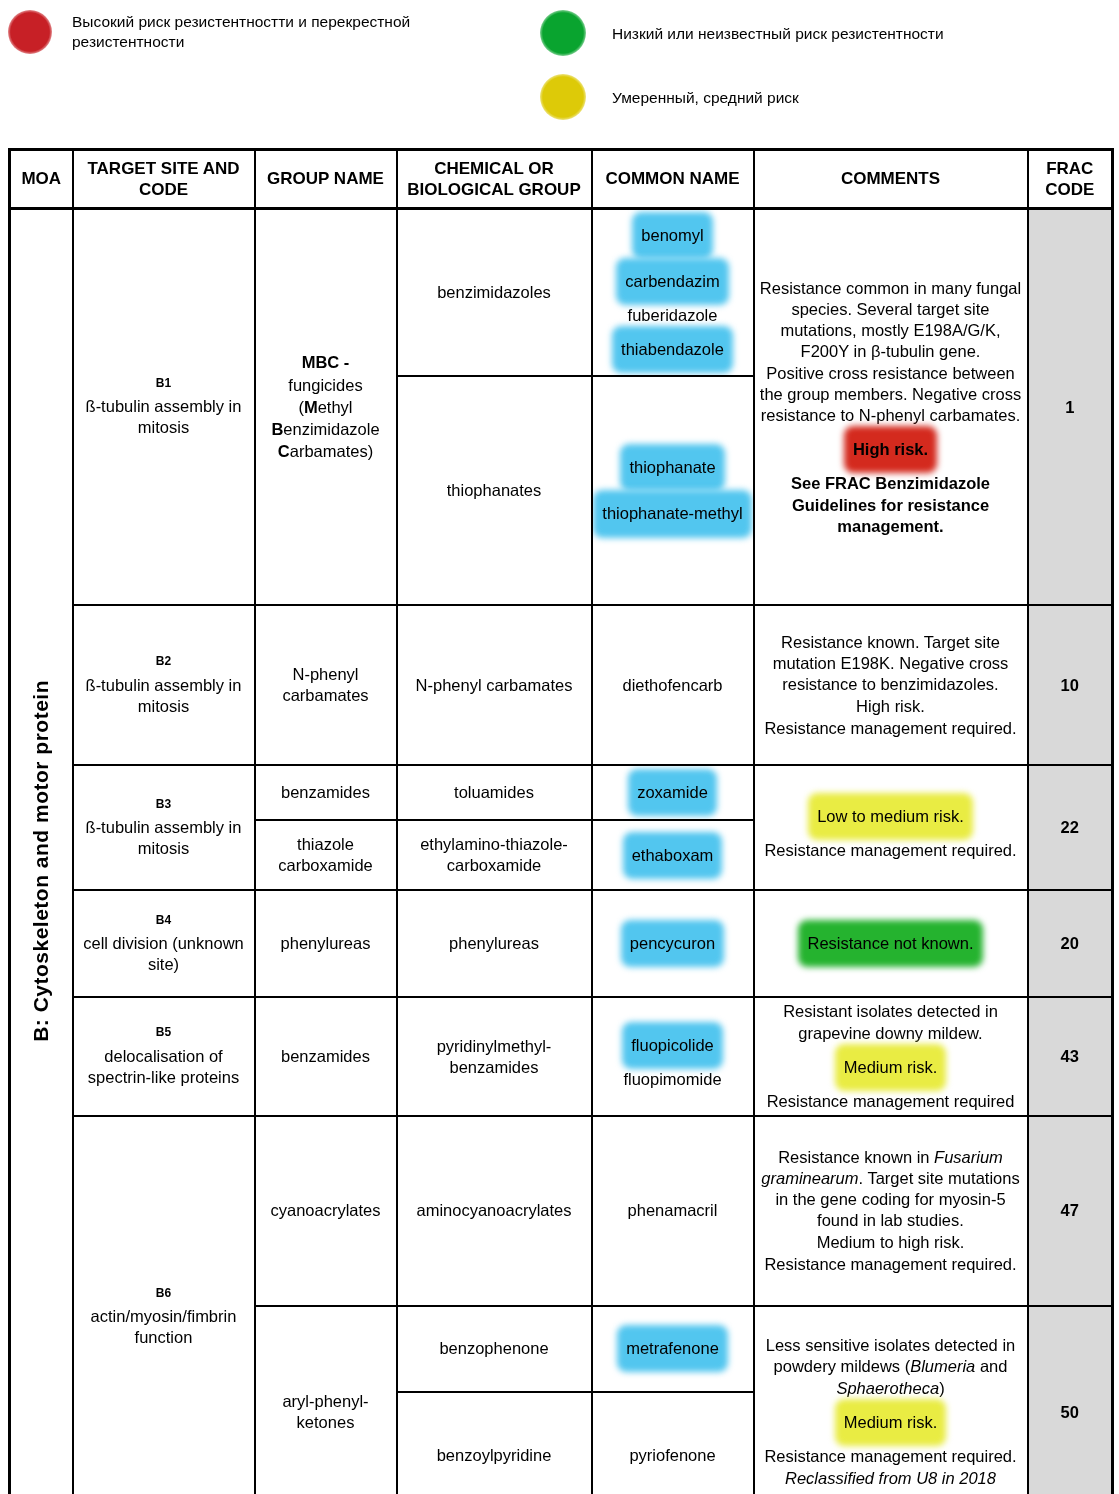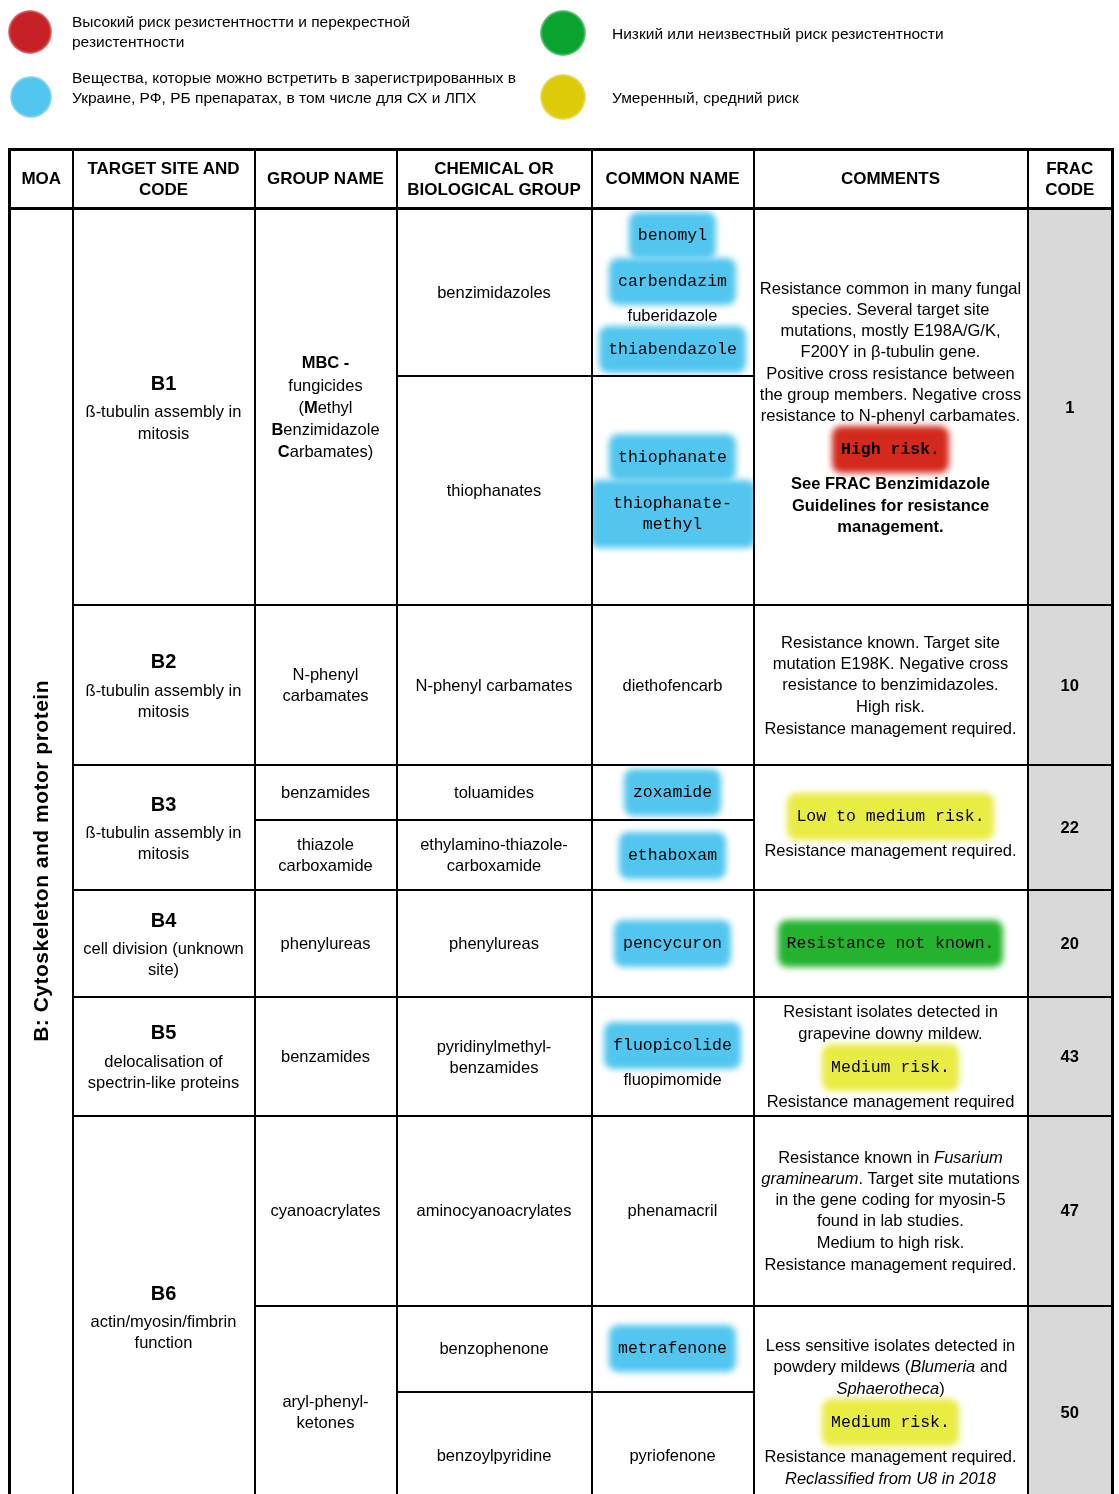--- a/index.html
+++ b/index.html
@@ -27,45 +27,41 @@
   
   table.frac{position:absolute;top:148px;left:8px;width:1103px;border-collapse:collapse;table-layout:fixed;}
   table.frac th,table.frac td{border:2px solid #000;text-align:center;vertical-align:middle;padding:2px 4px;overflow:hidden;}
   table.frac{border:3px solid #000;}
   table.frac thead th{font-weight:bold;font-size:17px;line-height:1.25;height:52px;border-bottom:3px solid #000;background:#fff;}
   table.frac td{font-size:16.5px;line-height:1.28;}
   .gray{background:#d9d9d9;}
   .frac-num{font-weight:bold;font-size:21px;}
   .moa-cell{padding:0;}
   .moa-vert{display:inline-block;writing-mode:vertical-rl;transform:rotate(180deg);font-weight:bold;font-size:21px;letter-spacing:.5px;white-space:nowrap;}
-  .code{font-weight:bold;font-size:20px;margin-bottom:5px;}
+  .code{font-weight:bold;font-size:12px;margin-bottom:5px;}
   .site{font-size:16.5px;}
 
   
   .b{font-weight:bold;}
   .i{font-style:italic;}
   .gap{margin-top:13px;}
   .gap-lg{margin-top:32px;font-style:italic;}
   [data-bind-rich] > div{margin:1px 0;}
-  .hl{position:relative;z-index:0;display:inline-block;padding:12px 2px;font-family:Liberation Mono, monospace;}
+  .hl{position:relative;z-index:0;display:inline-block;padding:12px 2px;}
   .hl::before{content:"";position:absolute;top:-1px;bottom:-1px;left:-7px;right:-7px;background:var(--hl);border-radius:9px;filter:blur(3px);z-index:-1;}
 </style>
 </head>
 <body>
 
 <div class="page">
 
   <div class="legend">
     <div class="legend-item" id="leg-red">
       <span class="legend-circle" style="background: radial-gradient(circle, rgb(199, 32, 38) 55%, rgb(199, 32, 38) 62%, transparent 80%);"></span>
       <span class="legend-label" data-bind="legend.items.0.label">Высокий риск резистентностти и перекрестной резистентности</span>
-    </div>
-    <div class="legend-item" id="leg-cyan">
-      <span class="legend-circle" style="background: radial-gradient(circle, rgb(82, 198, 239) 55%, rgb(82, 198, 239) 62%, transparent 80%);"></span>
-      <span class="legend-label" data-bind="legend.items.1.label">Вещества, которые можно встретить в зарегистрированных в Украине, РФ, РБ препаратах, в том числе для СХ и ЛПХ</span>
     </div>
     <div class="legend-item" id="leg-green">
       <span class="legend-circle" style="background: radial-gradient(circle, rgb(9, 164, 47) 55%, rgb(9, 164, 47) 62%, transparent 80%);"></span>
       <span class="legend-label" data-bind="legend.items.2.label">Низкий или неизвестный риск резистентности</span>
     </div>
     <div class="legend-item" id="leg-yellow">
       <span class="legend-circle" style="background: radial-gradient(circle, rgb(221, 202, 8) 55%, rgb(221, 202, 8) 62%, transparent 80%);"></span>
       <span class="legend-label" data-bind="legend.items.3.label">Умеренный, средний риск</span>
     </div>
   </div>

